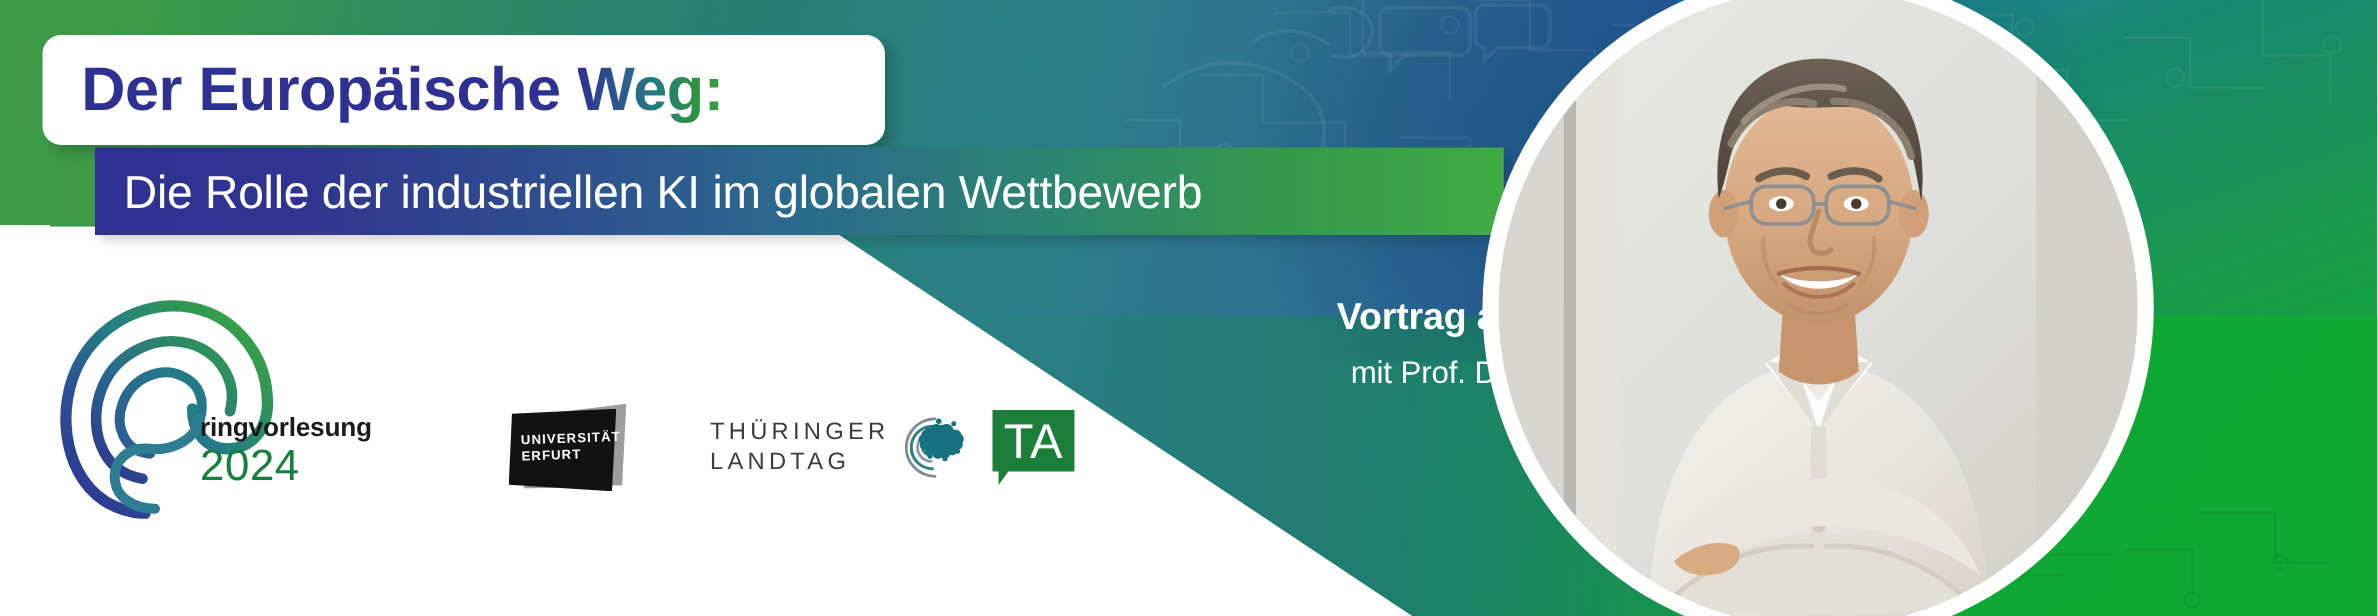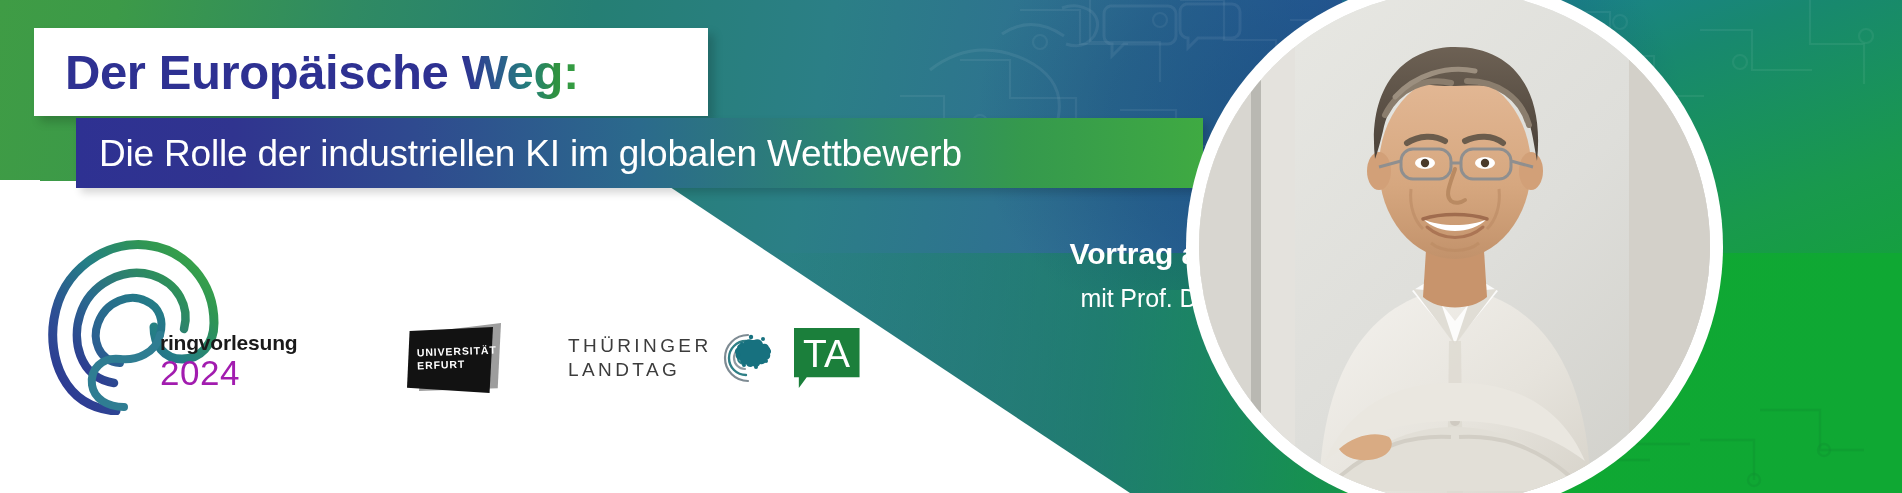--- a/index.html
+++ b/index.html
@@ -50,21 +50,21 @@
   
   .white-left-top{
     position:absolute;left:0;top:180px;width:40px;height:313px;background:#fff;
   }
 
   
   .title-box{
     position:absolute;left:34px;top:28px;width:674px;height:88px;
     background:#ffffff;
     box-shadow:6px 6px 9px rgba(0,0,0,.18);
-    display:flex;align-items:center;
+    display:flex;align-items:center;border-radius:15px;
   }
   .title-text{
     margin-left:31px;
     font-size:49px;font-weight:bold;letter-spacing:-0.4px;
     white-space:nowrap;line-height:1;
   }
   .title-text .w1{color:#2e3192;}
   .title-text .w2{
     background:linear-gradient(90deg,#2e3192 0%,#2c5a8e 30%,#24807a 58%,#2f9140 80%,#36a043 100%);
     -webkit-background-clip:text;background-clip:text;color:transparent;
@@ -79,21 +79,21 @@
   }
   .subtitle-text{
     margin-left:23px;color:#ffffff;font-size:37px;font-weight:400;
     white-space:nowrap;line-height:1;letter-spacing:-0.2px;
   }
 
   
   .rv-logo{position:absolute;left:44px;top:235px;width:180px;height:180px;}
   .rv-text{position:absolute;left:160px;top:332px;line-height:1;}
   .rv-name{font-size:21px;font-weight:bold;color:#1a1a1a;letter-spacing:-0.2px;}
-  .rv-year{font-size:35px;font-weight:400;color:#a21caf;margin-top:2px;letter-spacing:.5px;}
+  .rv-year{font-size:35px;font-weight:400;color:#15803d;margin-top:2px;letter-spacing:.5px;}
 
   
   .partners{position:absolute;left:405px;top:318px;height:80px;display:flex;align-items:center;gap:22px;}
 
   .uni-erfurt{position:relative;width:100px;height:78px;}
   .uni-shadow{
     position:absolute;left:14px;top:4px;width:82px;height:68px;background:#9d9d9d;
     clip-path:polygon(6% 14%, 100% 0%, 96% 96%, 0% 100%);
   }
   .uni-black{

